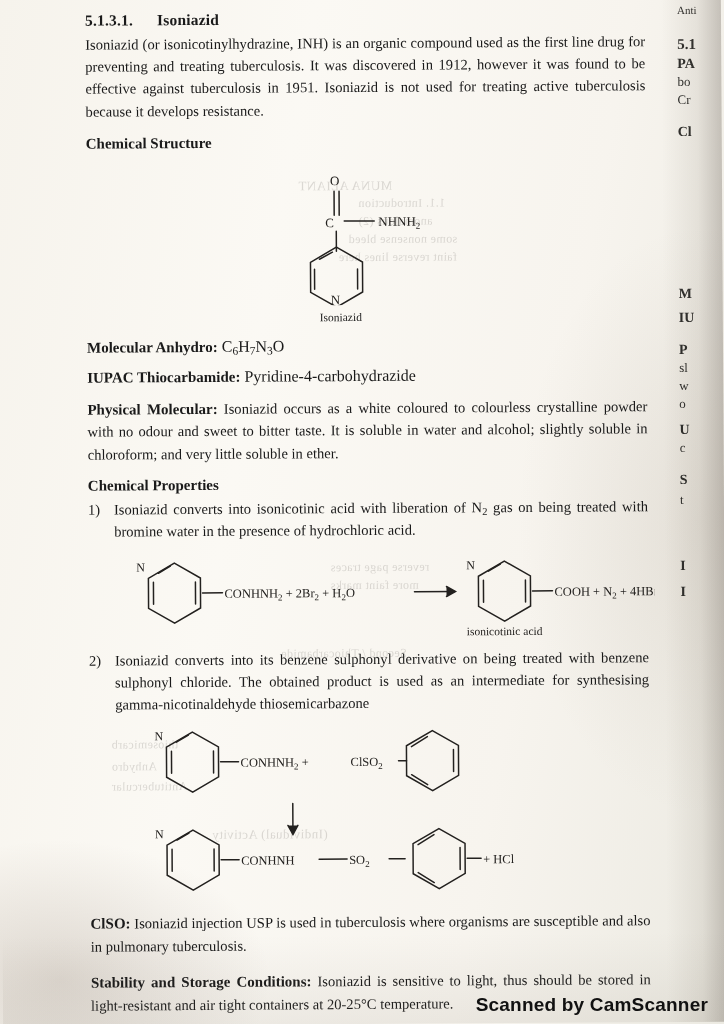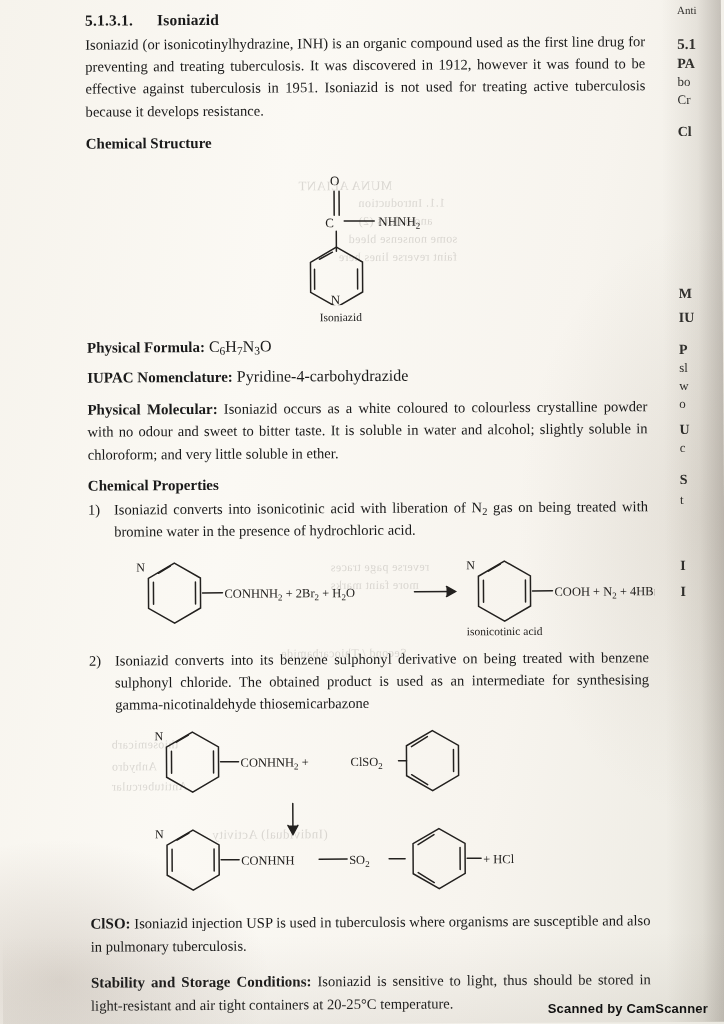--- a/index.html
+++ b/index.html
@@ -103,21 +103,21 @@
     position: absolute;
     left: 0;
     top: 0;
   }
   .rxn { margin: 6px 0 2px 0; text-align: center; }
   .scanned {
     position: absolute;
     right: 16px;
     bottom: 8px;
     font-family: "Liberation Sans", sans-serif;
-    font-size: 13px;
+    font-size: 19px;
     font-weight: bold;
     color: #111;
     letter-spacing: 0.2px;
   }
   svg text { font-family: "Liberation Serif", serif; }
   .shadow-edge {
     position: absolute;
     top: 0; right: 0;
     width: 60px; height: 1024px;
     background: linear-gradient(to right, rgba(120,110,95,0) 0%, rgba(120,110,95,0.12) 60%, rgba(90,80,70,0.30) 100%);
@@ -200,26 +200,26 @@
           </g>
           <text x="244" y="32" font-size="13" fill="#23211f">O</text>
           <text x="239" y="74" font-size="13" fill="#23211f">C</text>
           <text x="292" y="73" font-size="13" fill="#23211f">NHNH<tspan font-size="9" dy="3">2</tspan></text>
           <text x="244" y="151" font-size="13" fill="#23211f">N</text>
         </svg>
         <div class="struct-caption" style="margin-left:-52px;">Isoniazid</div>
       </div>
 
       <div class="body" style="margin-top:14px;">
-        <span class="lbl h-bold">Physical Formula:</span>
+        <span class="lbl h-bold">Molecular Anhydro:</span>
         <span>C<span class="sub">6</span>H<span class="sub">7</span>N<span class="sub">3</span>O</span>
       </div>
 
       <div class="body" style="margin-top:11px;">
-        <span class="lbl h-bold">IUPAC Nomenclature:</span>
+        <span class="lbl h-bold">IUPAC Thiocarbamide:</span>
         <span>Pyridine-4-carbohydrazide</span>
       </div>
 
       <p class="body" style="margin-top:12px;">
         <span class="lbl h-bold">Physical Molecular:</span>
         <span>Isoniazid occurs as a white coloured to colourless crystalline powder with no odour and sweet to bitter taste. It is soluble in water and alcohol; slightly soluble in chloroform; and very little soluble in ether.</span>
       </p>
 
       <div class="h-bold" style="margin-top:12px;">Chemical Properties</div>
 

